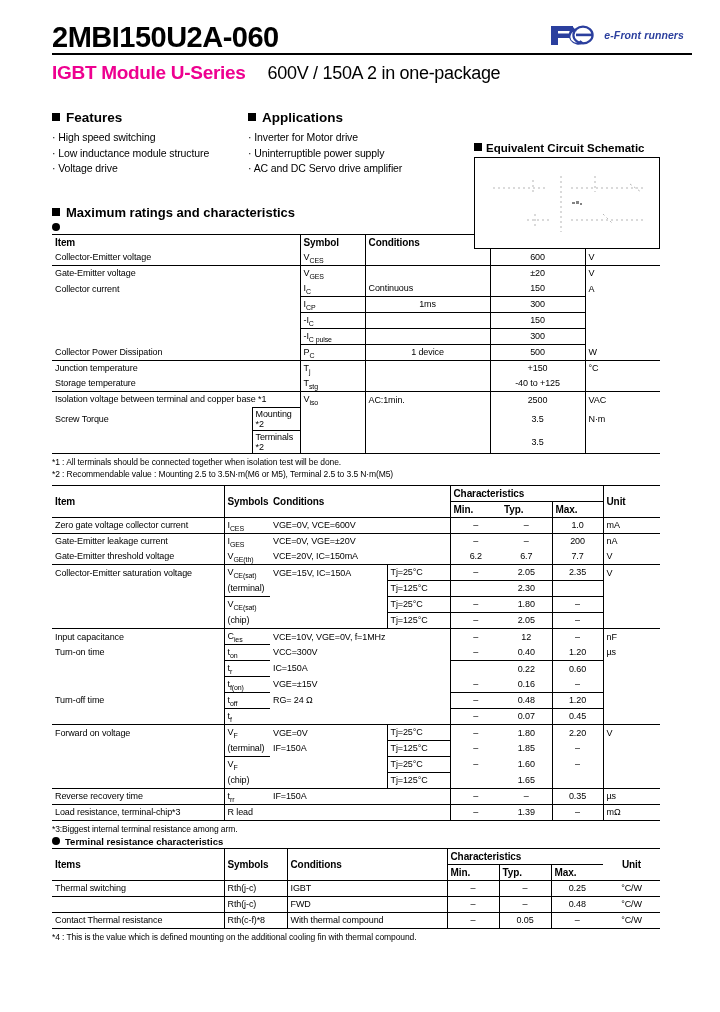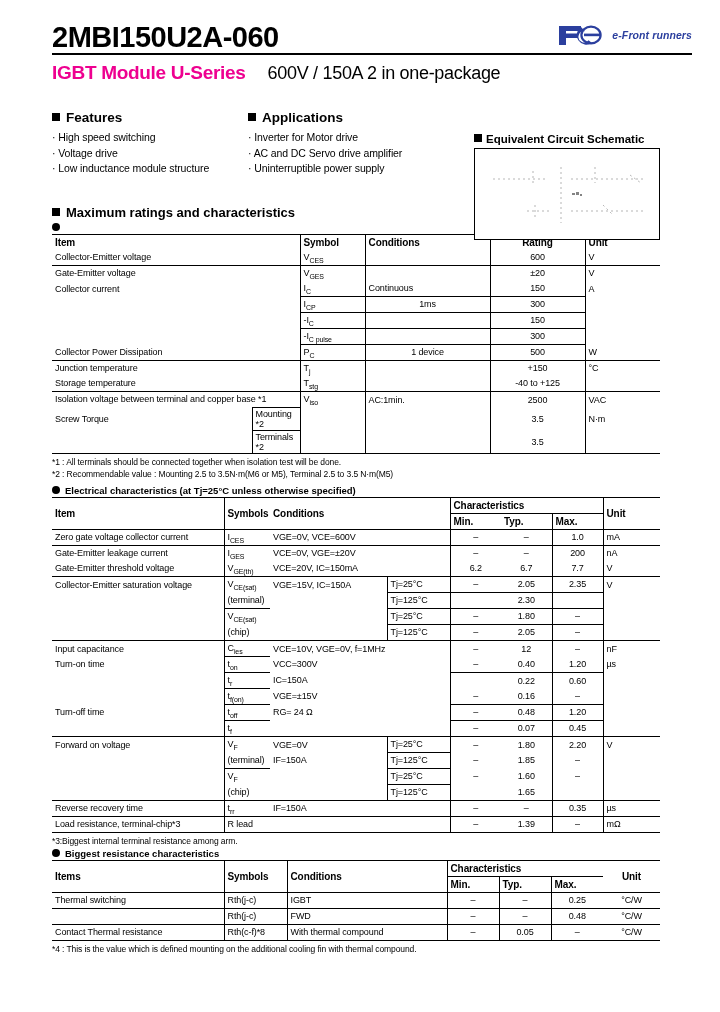--- a/index.html
+++ b/index.html
@@ -8,34 +8,34 @@
   .page{position:relative;width:720px;height:1012px;padding:0;box-sizing:border-box;}
 
   
   .hdr{position:relative;margin:22px 28px 0 52px;}
   .part-no{font-size:29px;font-weight:bold;letter-spacing:-0.5px;line-height:1.05;}
   .rule{border-bottom:2px solid #000;margin-top:1px;}
   .subline{display:flex;align-items:flex-end;margin-top:7px;}
   .series{color:#ee0090;font-size:19px;font-weight:bold;letter-spacing:-0.3px;}
   .ratings-line{font-size:18px;font-weight:normal;margin-left:22px;letter-spacing:-0.3px;}
 
-  .logo{position:absolute;right:0;top:2px;display:flex;align-items:center;gap:3px;}
+  .logo{position:absolute;right:8px;top:2px;display:flex;align-items:center;gap:3px;}
   .logo-mark{position:relative;width:52px;height:22px;}
   .logo-tag{font-size:10.5px;font-style:italic;font-weight:bold;color:#2b3f9e;letter-spacing:0.1px;}
 
   
   .cols{display:flex;margin:26px 0 0 52px;align-items:center;}
   .col-feat{width:196px;}
   .col-app{width:238px;}
   .sect-h{font-size:13.5px;font-weight:bold;margin-bottom:5px;}
   .sq{display:inline-block;width:8px;height:8px;background:#000;margin-right:6px;vertical-align:1px;}
   .bul{font-size:10.5px;line-height:15.5px;letter-spacing:-0.1px;white-space:nowrap;}
 
   
-  .schem{position:absolute;left:474px;top:111px;width:186px;}
+  .schem{position:absolute;left:474px;top:120px;width:186px;}
   .schem-h{font-size:11.5px;font-weight:bold;margin-bottom:3px;}
   .schem-h .sq{width:8px;height:8px;margin-right:4px;}
   .schem-box{width:184px;height:90px;border:1px solid #000;background:#fff;position:relative;overflow:hidden;}
 
   
   .sec-title{font-size:13px;font-weight:bold;margin:0 0 2px 52px;}
   .sec-sub{font-size:9.5px;font-weight:bold;margin:0 0 1px 52px;}
   .dot{display:inline-block;width:8px;height:8px;border-radius:50%;background:#000;margin-right:5px;vertical-align:0px;}
 
   
@@ -80,30 +80,30 @@
       <span class="logo-tag">e-Front runners</span>
     </div>
   </div>
 
   <div class="cols">
     <div class="col-feat">
       <div class="sect-h">
         <span class="sq"></span><span>Features</span>
       </div>
       <div class="bul">· High speed switching</div>
+      <div class="bul">· Low inductance module structure</div>
       <div class="bul">· Voltage drive</div>
-      <div class="bul">· Low inductance module structure</div>
     </div>
     <div class="col-app">
       <div class="sect-h">
         <span class="sq"></span><span>Applications</span>
       </div>
       <div class="bul">· Inverter for  Motor drive</div>
+      <div class="bul">· Uninterruptible power supply</div>
       <div class="bul">· AC and DC Servo drive amplifier</div>
-      <div class="bul">· Uninterruptible power supply</div>
     </div>
   </div>
 
   <div class="schem">
     <div class="schem-h">
       <span class="sq"></span><span>Equivalent Circuit Schematic</span>
     </div>
     <div class="schem-box">
       <svg width="184" height="90" viewBox="0 0 184 90">
         <g stroke="#444" stroke-width="0.7" fill="none" opacity="0.55" stroke-dasharray="2 3">
@@ -238,23 +238,20 @@
       <td class="c vl">3.5</td>
       <td class="l vl"></td>
     </tr>
   </tbody>
     </table>
 
   <div class="note">*1 : All terminals should be connected together when isolation test will be done.</div>
   <div class="note2">*2 : Recommendable value : Mounting 2.5 to 3.5N·m(M6 or M5), Terminal 2.5 to 3.5 N·m(M5)</div>
 
   <div class="gap-s"></div>
-  <div class="sec-sub">
-    <span class="dot"></span><span>Electrical characteristics (at Tj=25°C unless otherwise specified)</span>
-  </div>
 
   <table>
     <colgroup>
         <col style="width:172px">
         <col style="width:46px">
         <col style="width:117px">
         <col style="width:63px">
         <col style="width:51px">
         <col style="width:51px">
         <col style="width:51px">
@@ -456,21 +453,21 @@
       <td class="c">1.39</td>
       <td class="c vl">–</td>
       <td class="l vl">mΩ</td>
     </tr>
   </tbody>
     </table>
 
   <div class="note">*3:Biggest internal terminal resistance among arm.</div>
 
   <div class="sec-sub" style="margin-top:2px;">
-    <span class="dot"></span><span>Biggest resistance characteristics</span>
+    <span class="dot"></span><span>Terminal resistance characteristics</span>
   </div>
 
   <table>
     <colgroup>
         <col style="width:172px">
         <col style="width:63px">
         <col style="width:160px">
         <col style="width:52px">
         <col style="width:52px">
         <col style="width:52px">

